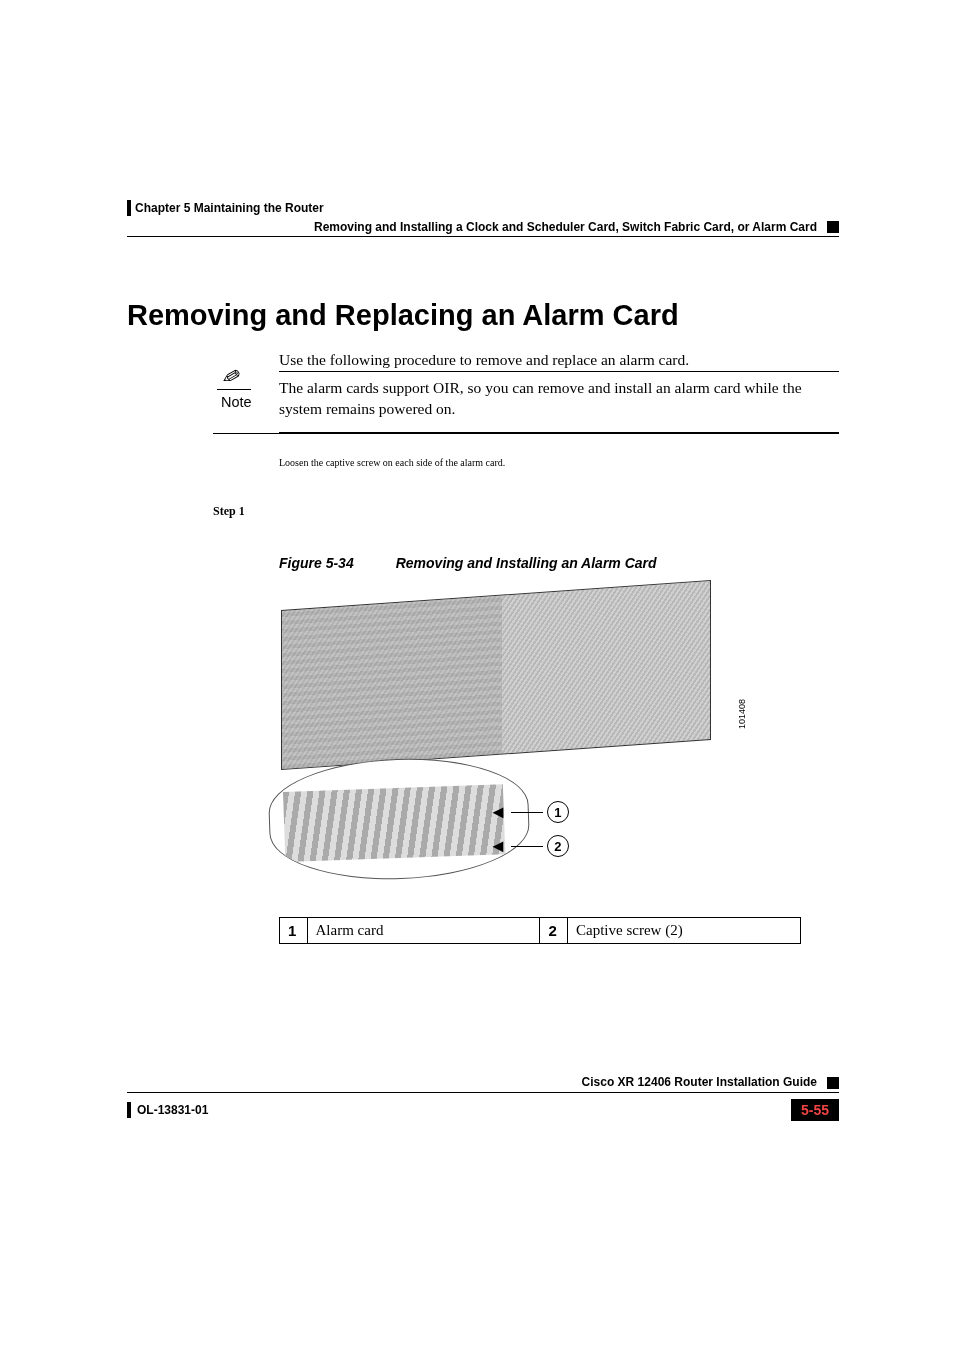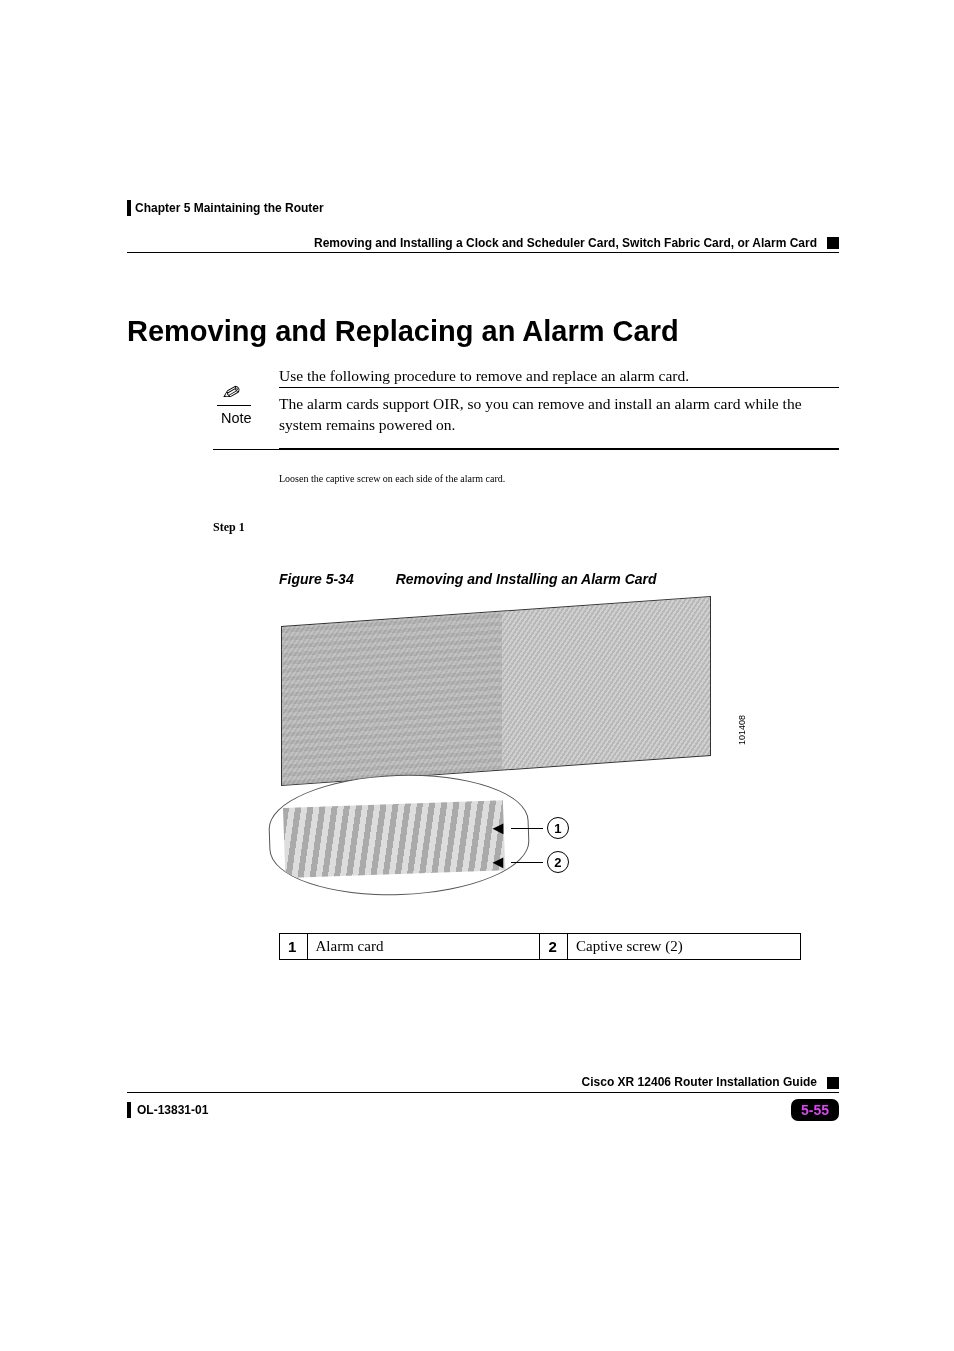--- a/index.html
+++ b/index.html
@@ -20,21 +20,21 @@
     .running-header {
       font-family: Arial, Helvetica, sans-serif;
       font-weight: bold;
       font-size: 12px;
       line-height: 1.2;
     }
     .chapter-line {
       display: flex;
       align-items: center;
       gap: 4px;
-      margin-bottom: 20px;
+      margin-bottom: 4px;
       text-align: center;
     }
     .chapter-marker {
       width: 4px;
       height: 16px;
       background: #000;
       display: inline-block;
     }
     .section-line {
       display: flex;
@@ -235,24 +235,23 @@
     }
     .footer-rule { border-top: 1.2px solid #000; margin: 3px 0 6px 0; width: 100%; }
     .footer-marker { width: 12px; height: 12px; background: #000; display: inline-block; }
     .footer-bottom {
       display: flex; justify-content: space-between; align-items: center;
       font-family: Arial, Helvetica, sans-serif; font-weight: bold; font-size: 12px;
     }
     .doc-id { display: flex; align-items: center; gap: 6px; }
     .doc-id .bar { width: 4px; height: 16px; background: #000; display: inline-block; }
     .page-badge {
-      background: #000; color: #d946ef; padding: 3px 10px 3px 10px;
+      background: #000; color: #ef4444; padding: 3px 10px 3px 10px;
       font-family: Arial, Helvetica, sans-serif; font-weight: bold; font-size: 14px;
       display: inline-block;
-      border-radius: 7px;
     }
   </style>
 </head>
 <body>
 
 <div class="page">
   <div class="running-header">
     <div class="chapter-line">
       <span class="chapter-marker"></span>
       <span>Chapter 5    Maintaining the Router</span>

